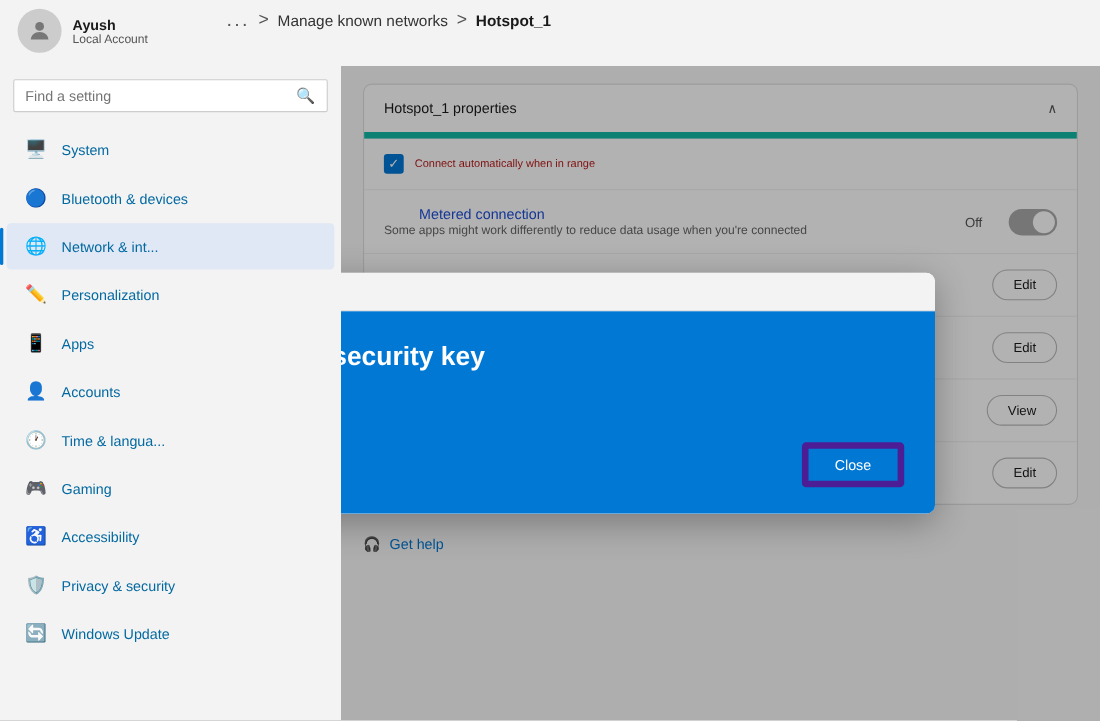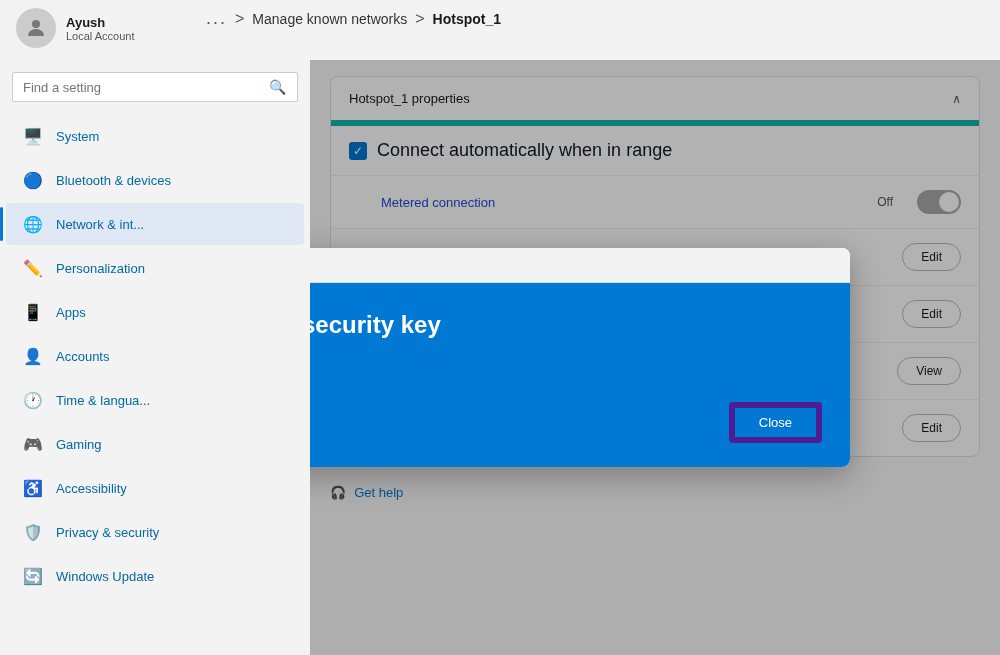--- a/index.html
+++ b/index.html
@@ -215,22 +215,22 @@
       background: #0078d4;
       border-radius: 3px;
       display: flex;
       align-items: center;
       justify-content: center;
       color: white;
       font-size: 12px;
       flex-shrink: 0;
     }
     .checkbox-label {
-      font-size: 18px;
-      color: #0f172a;
+      font-size: 10px;
+      color: #b91c1c;
     }
 
     .property-label {
       flex: 1;
     }
     .property-label-main {
       font-size: 13px;
       color: #1d4ed8;
       margin-left: 32px;
     }
@@ -443,20 +443,21 @@
       </div>
 
       <div class="checkbox-row">
         <div class="checkbox-blue">✓</div>
         <span class="checkbox-label">Connect automatically when in range</span>
       </div>
 
       <div class="property-row">
         <div class="property-label">
           <div class="property-label-main">Metered connection</div>
+          <div class="property-label-sub">Some apps might work differently to reduce data usage when you're connected</div>
         </div>
         <div class="toggle-container">
           <span class="toggle-label">Off</span>
           <div class="toggle">
             <div class="toggle-knob"></div>
           </div>
         </div>
       </div>
 
       <div class="property-row">

